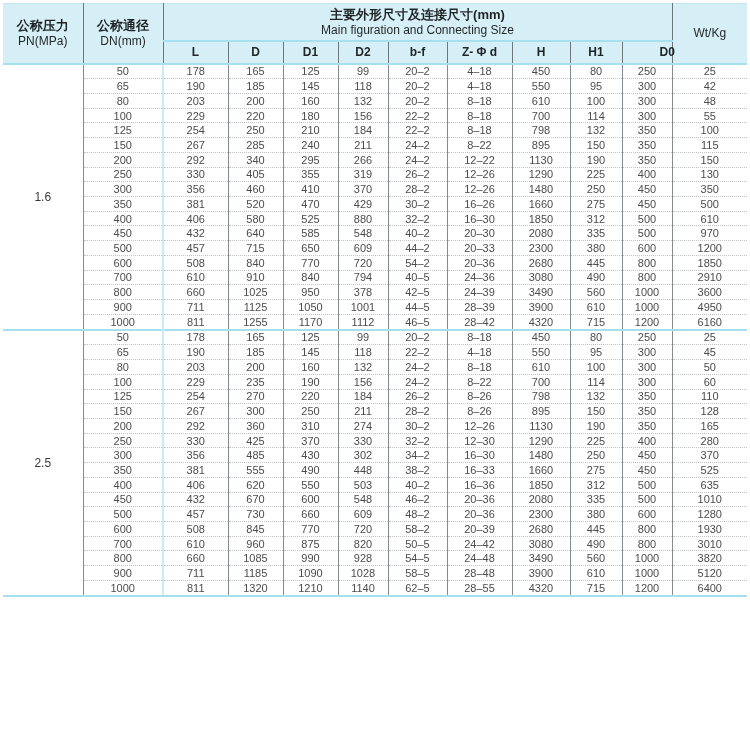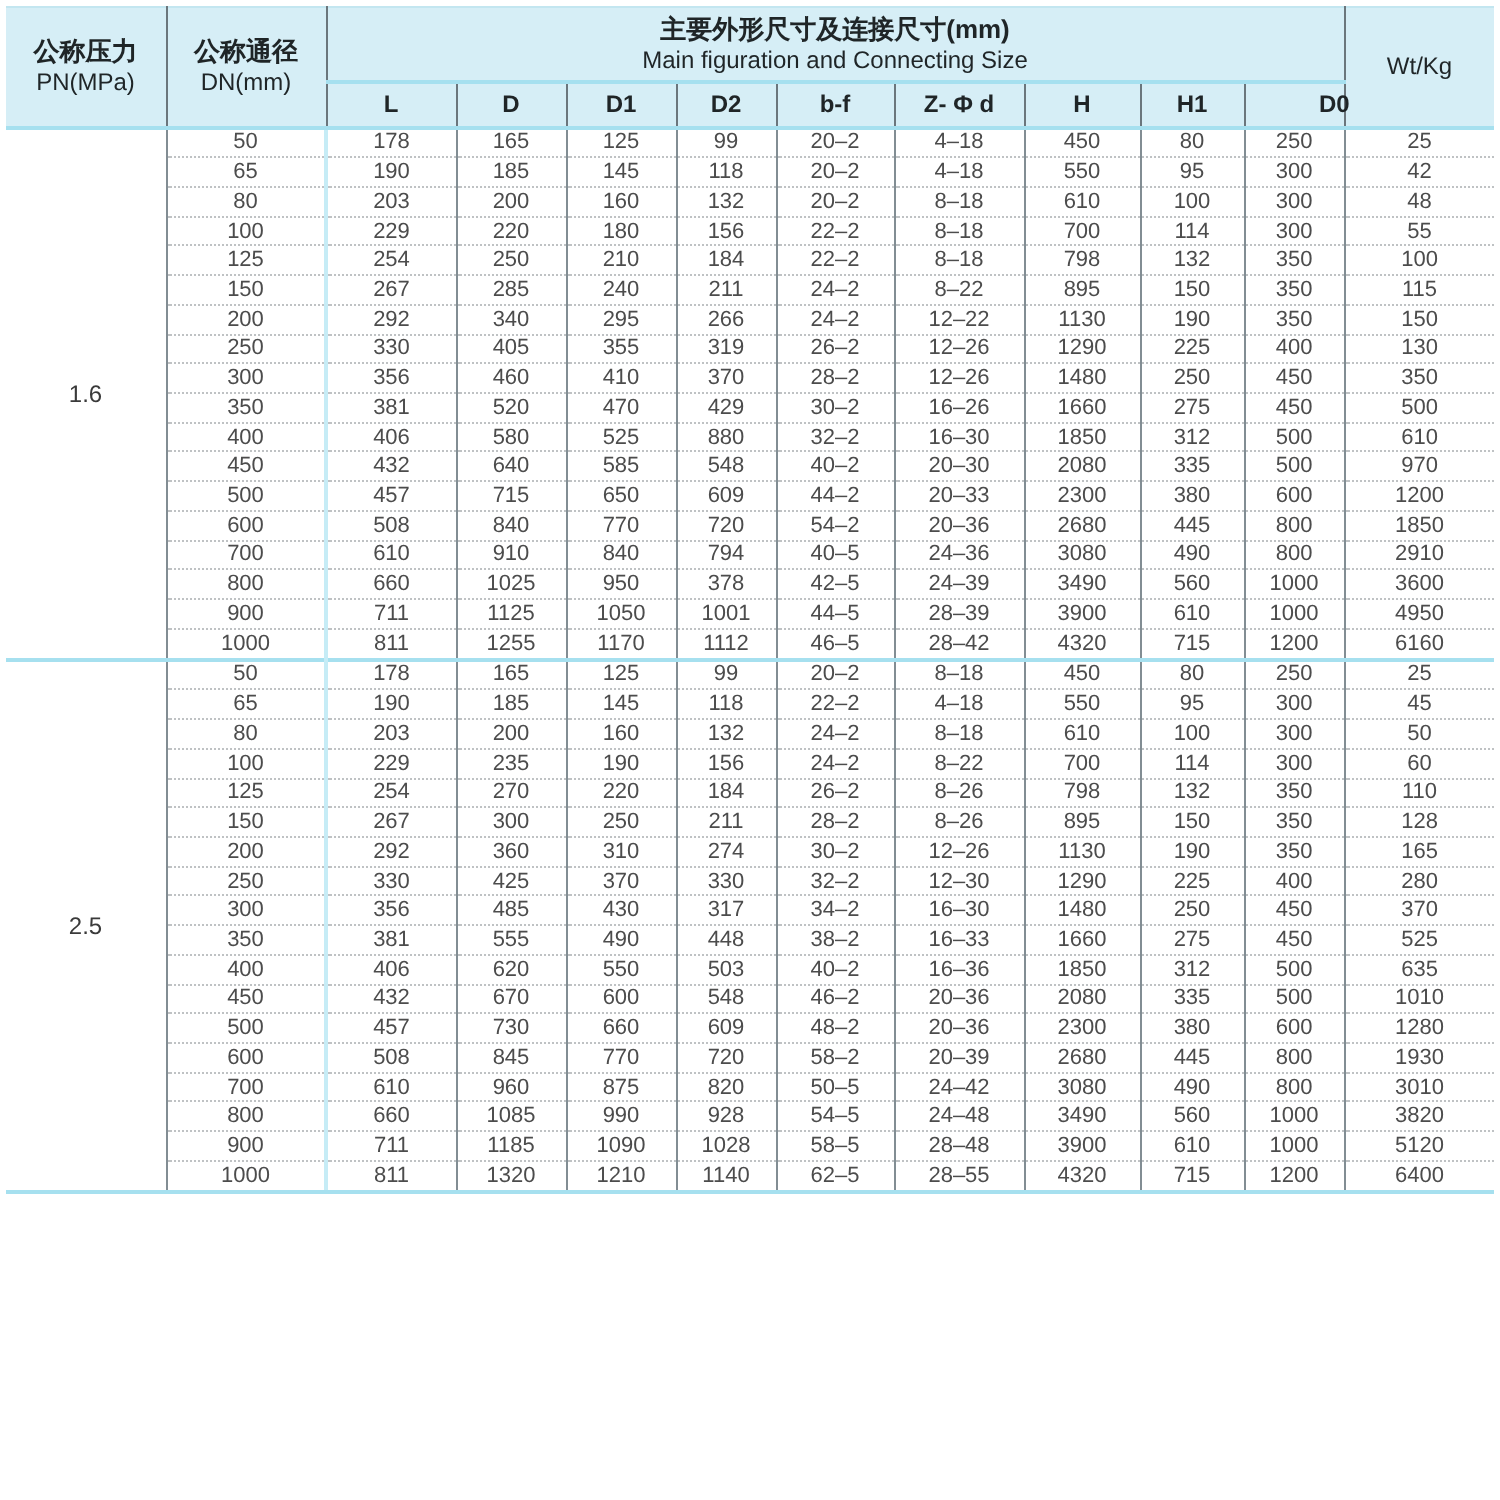--- a/index.html
+++ b/index.html
@@ -453,21 +453,21 @@
           <td class="c7">1290</td>
           <td class="c8">225</td>
           <td class="c9">400</td>
           <td class="c10">280</td>
         </tr>
         <tr>
           <td class="c0">300</td>
           <td class="c1">356</td>
           <td class="c2">485</td>
           <td class="c3">430</td>
-          <td class="c4">317</td>
+          <td class="c4">302</td>
           <td class="c5">34–2</td>
           <td class="c6">16–30</td>
           <td class="c7">1480</td>
           <td class="c8">250</td>
           <td class="c9">450</td>
           <td class="c10">370</td>
         </tr>
         <tr>
           <td class="c0">350</td>
           <td class="c1">381</td>

